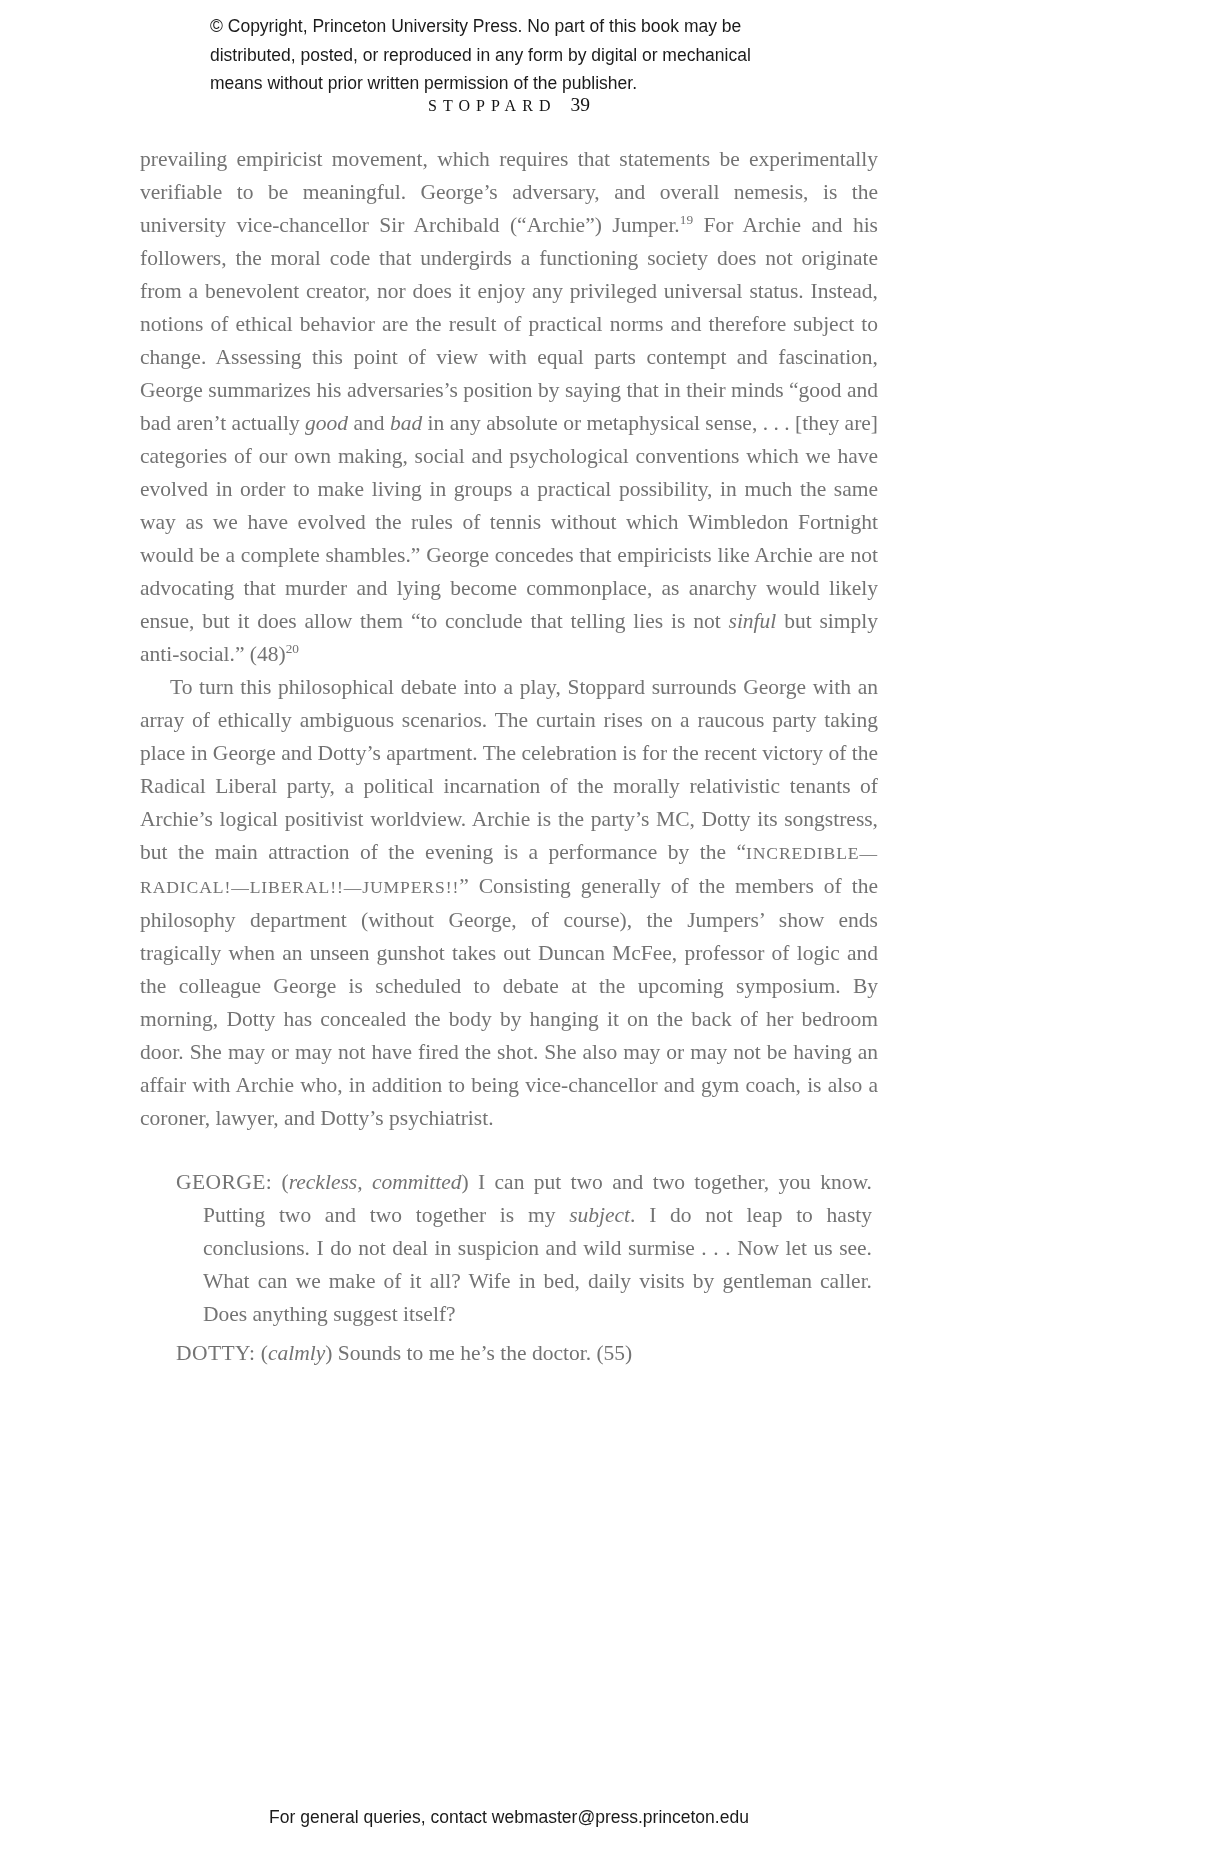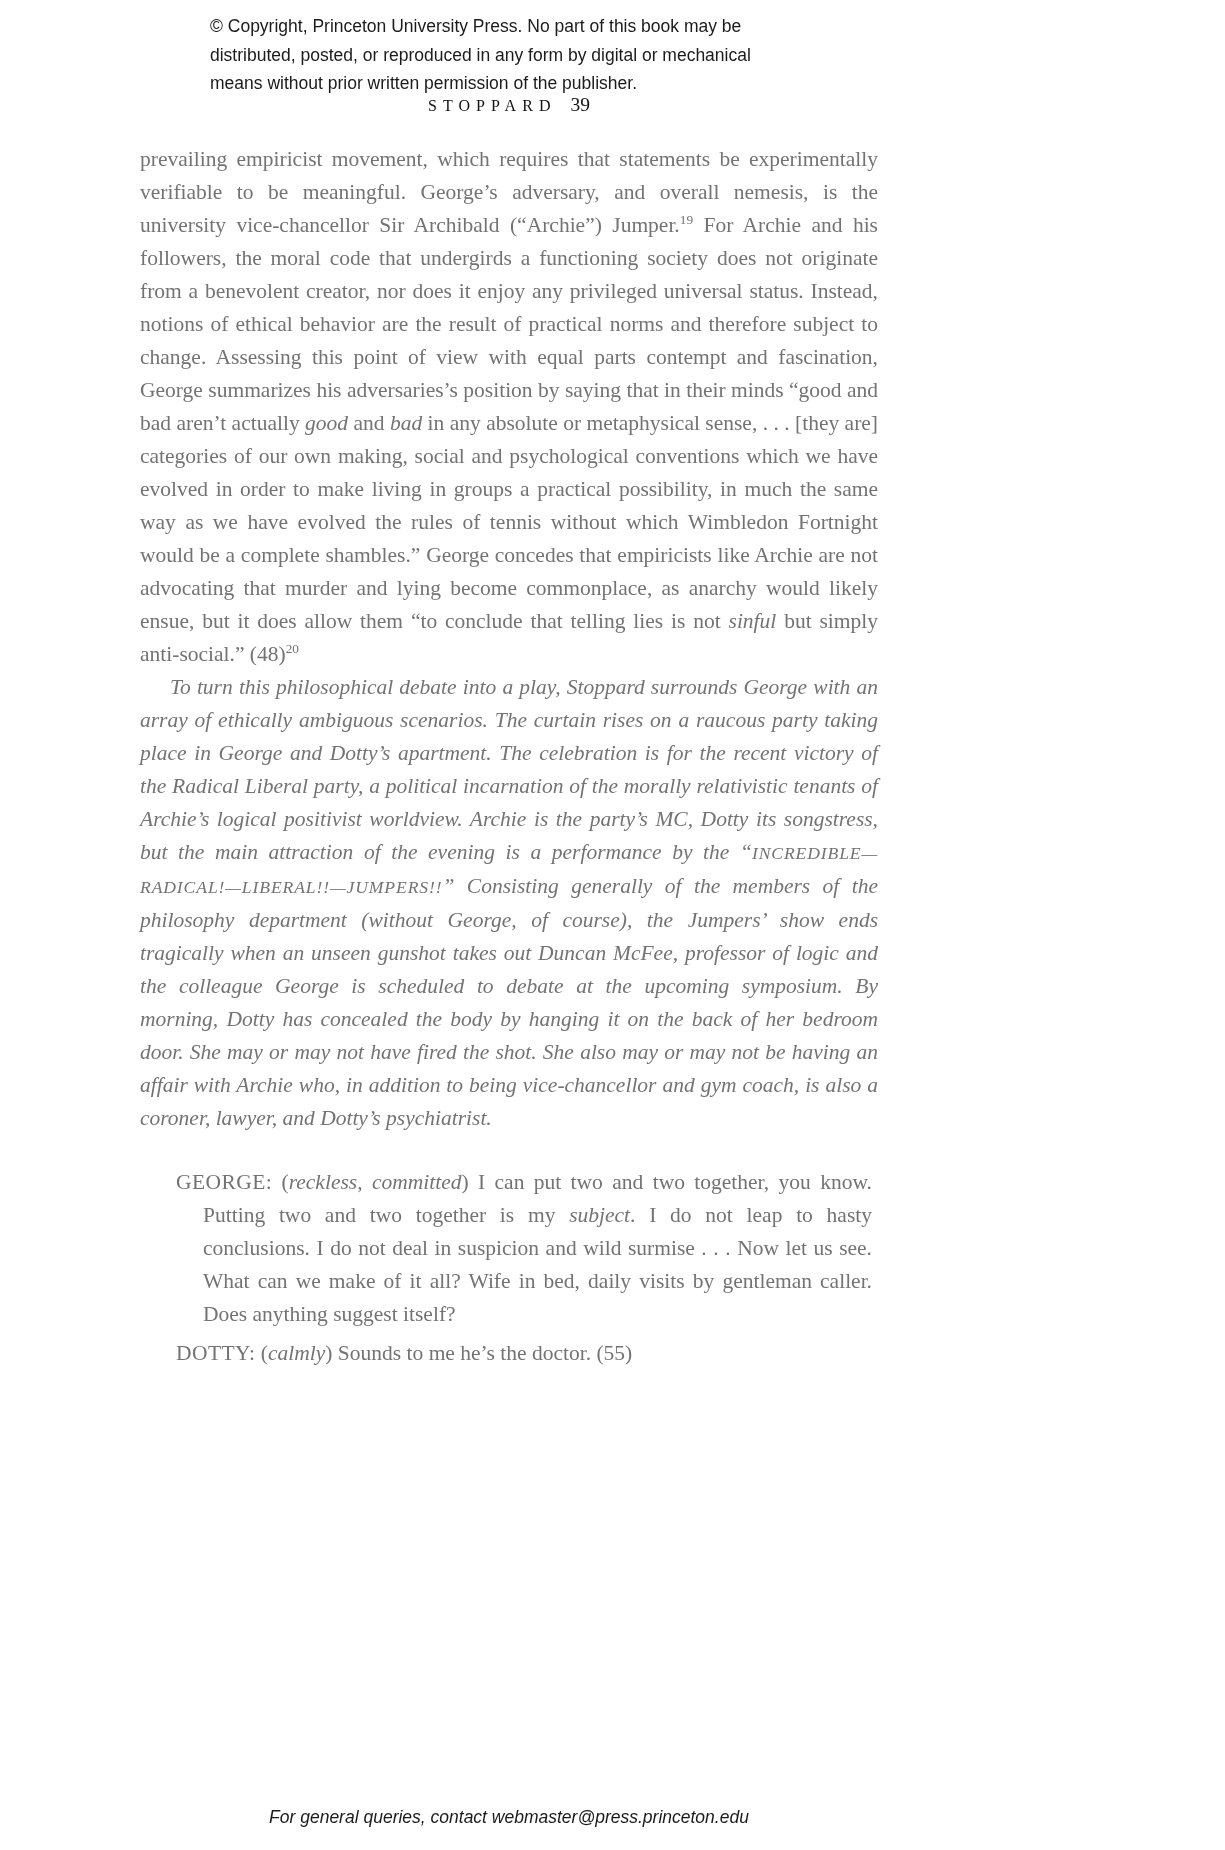--- a/index.html
+++ b/index.html
@@ -43,41 +43,40 @@
     top: 143px;
     left: 140px;
     width: 738px;
     font-family: "Liberation Serif", "DejaVu Serif", serif;
     font-size: 21.5px;
     line-height: 33px;
     color: #737373;
     text-align: justify;
   }
   .para { margin: 0; }
-  .para.indent { text-indent: 30px; font-style: italic; }
+  .para.indent { text-indent: 30px; }
   .seg-italic { font-style: italic; }
   .seg-sup { vertical-align: super; font-size: 0.62em; line-height: 0; }
   .seg-smallcaps { font-size: 0.82em; letter-spacing: 0.05em; }
   .dialogue { margin-top: 31px; margin-left: 30px; }
   .dline {
     margin: 6px;
     padding-left: 27px;
     text-indent: -27px;
   }
   .speaker { letter-spacing: 0.02em; }
   .footer {
     position: absolute;
     top: 1807px;
     left: 140px;
     width: 738px;
     text-align: center;
     font-family: "Liberation Sans", sans-serif;
     font-size: 17.5px;
     color: #1b1b1b;
-    font-style: italic;
   }
 </style>
 </head>
 <body>
 
 <div class="page">
 
   <div class="copyright">© Copyright, Princeton University Press. No part of this book may be
 distributed, posted, or reproduced in any form by digital or mechanical
 means without prior written permission of the publisher.</div>

